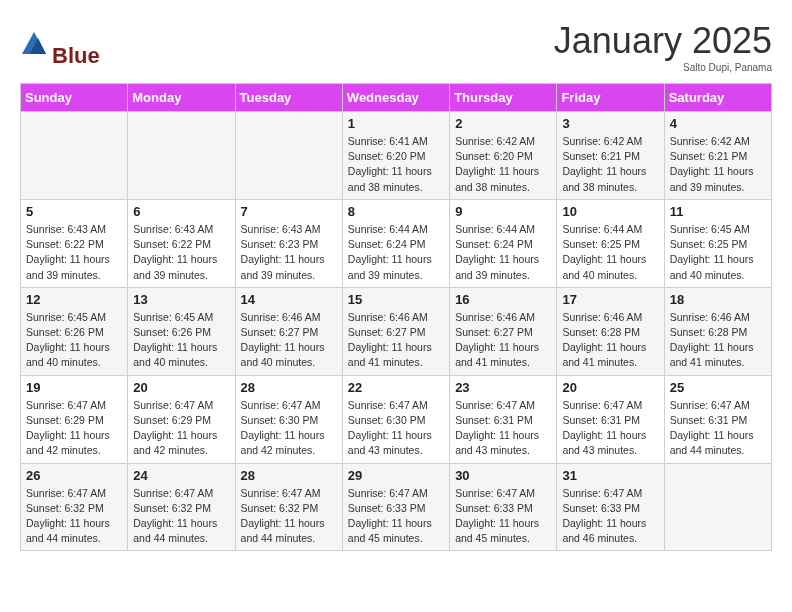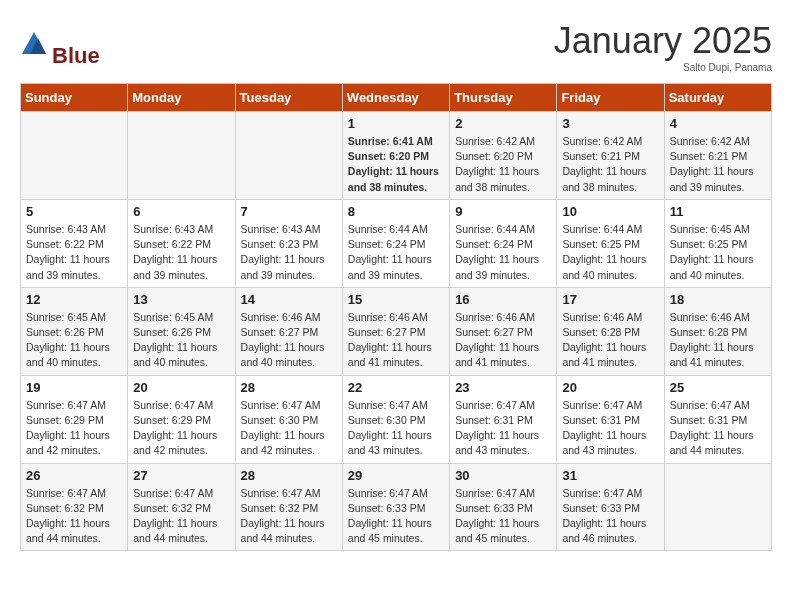--- a/index.html
+++ b/index.html
@@ -43,21 +43,21 @@
     .subtitle {
       font-size: 10px;
       color: #555;
     }
     table {
       width: 100%;
       border-collapse: collapse;
       font-size: 11px;
     }
     thead tr th {
-      background-color: #c2410c;
+      background-color: #d946ef;
       color: #fff;
       padding: 6px 4px;
       text-align: left;
       font-size: 13px;
       font-weight: bold;
       border: 1px solid #c8c8c8;
     }
     tbody tr td {
       border: 1px solid #d0d0d0;
       vertical-align: top;
@@ -118,21 +118,21 @@
         <th>Saturday</th>
       </tr>
   </thead>
   <tbody id="calendar-body">
   <tr>
         <td class="empty-cell"></td>
         <td class="empty-cell"></td>
         <td class="empty-cell"></td>
         <td>
           <div class="day-number">1</div>
-          <div class="day-info" style="white-space: pre-line; font-weight: bold;">Sunrise: 6:41 AM
+          <div class="day-info" style="white-space: pre-line;">Sunrise: 6:41 AM
 Sunset: 6:20 PM
 Daylight: 11 hours
 and 38 minutes.</div>
         </td>
         <td>
           <div class="day-number">2</div>
           <div class="day-info" style="white-space: pre-line;">Sunrise: 6:42 AM
 Sunset: 6:20 PM
 Daylight: 11 hours
 and 38 minutes.</div>
@@ -307,21 +307,21 @@
       </tr>
       <tr>
         <td>
           <div class="day-number">26</div>
           <div class="day-info" style="white-space: pre-line;">Sunrise: 6:47 AM
 Sunset: 6:32 PM
 Daylight: 11 hours
 and 44 minutes.</div>
         </td>
         <td>
-          <div class="day-number">27</div>
+          <div class="day-number">24</div>
           <div class="day-info" style="white-space: pre-line;">Sunrise: 6:47 AM
 Sunset: 6:32 PM
 Daylight: 11 hours
 and 44 minutes.</div>
         </td>
         <td>
           <div class="day-number">28</div>
           <div class="day-info" style="white-space: pre-line;">Sunrise: 6:47 AM
 Sunset: 6:32 PM
 Daylight: 11 hours

